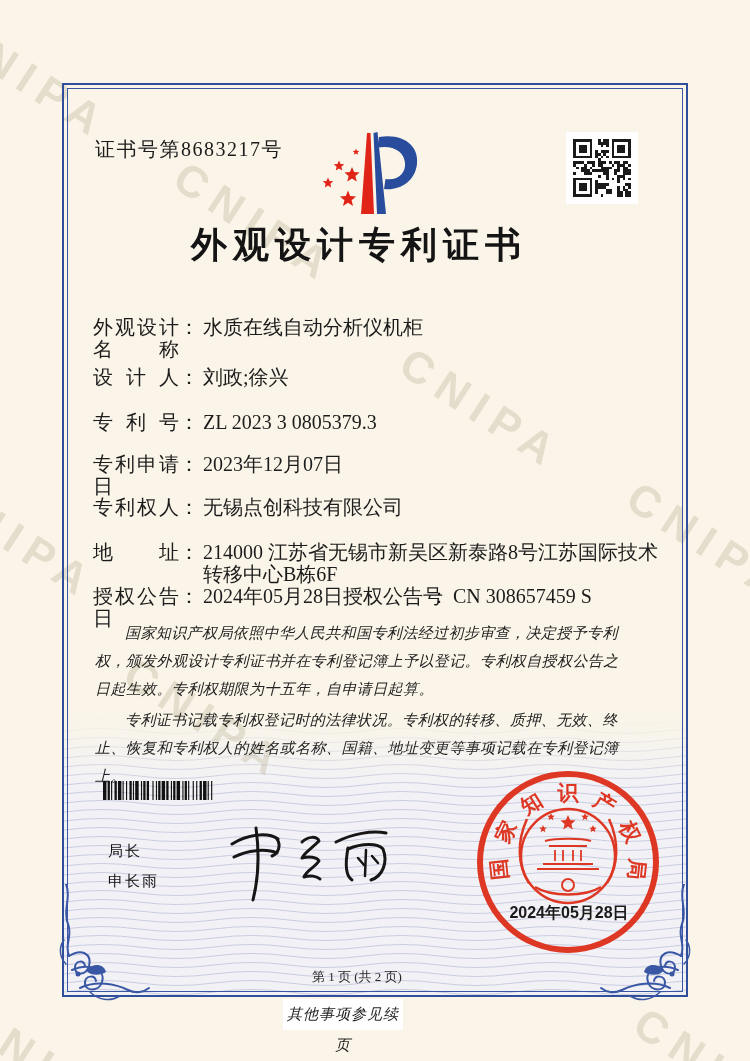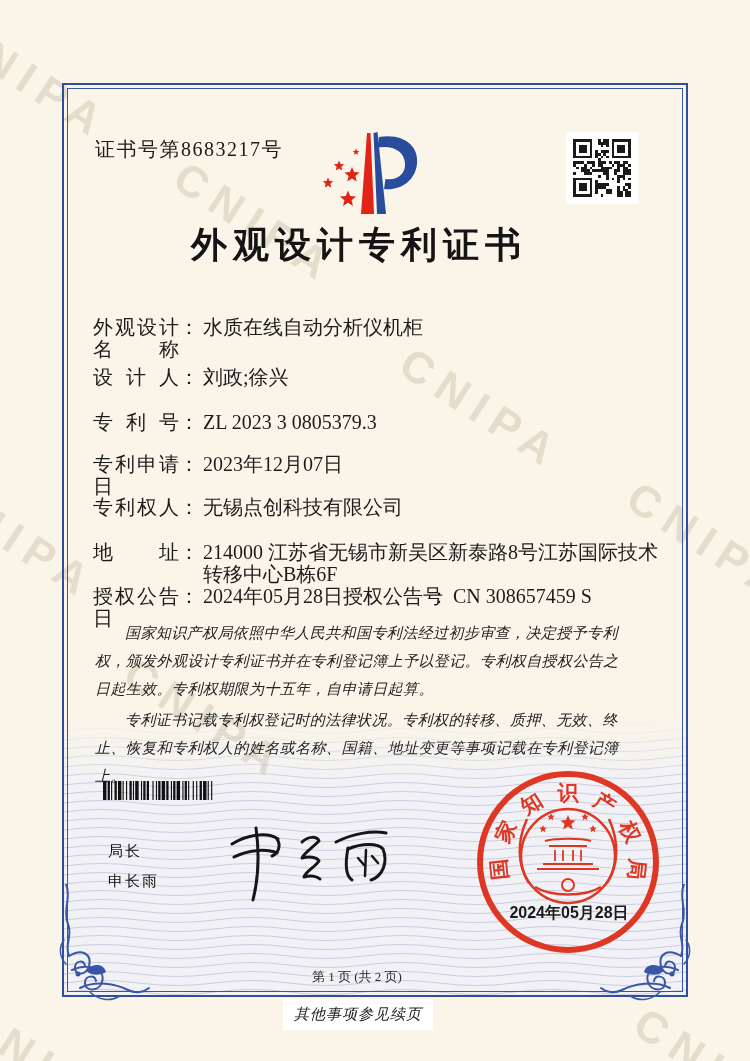--- a/index.html
+++ b/index.html
@@ -40,21 +40,21 @@
   .paras p{margin:0 0 3px 0;text-indent:2em;font-style:italic;}
   
   .wavefade{position:absolute;left:64px;top:716px;width:622px;height:70px;
     background:linear-gradient(#faf5e8,rgba(250,245,232,0));}
   .barcode{position:absolute;left:103px;top:781px;}
   .sig-role{position:absolute;left:108px;top:842px;font-family:"Liberation Sans","DejaVu Sans",sans-serif;font-size:15px;letter-spacing:2px;color:#111;}
   .sig-name{position:absolute;left:108px;top:872px;font-family:Liberation Sans, sans-serif;font-size:15px;letter-spacing:2px;color:#111;}
   .seal-date{position:absolute;left:505px;top:903px;width:128px;text-align:center;
     font-family:"Liberation Sans","DejaVu Sans",sans-serif;font-size:16px;font-weight:600;color:#1a1a1a;}
   .page-num{position:absolute;left:62px;top:968px;width:590px;text-align:center;font-size:13px;color:#2a2a2a;}
-  .note-box{position:absolute;left:283px;top:999px;width:150px;height:31px;line-height:31px;
+  .note-box{position:absolute;left:283px;top:999px;width:120px;height:31px;line-height:31px;
     background:#ffffff;text-align:center;font-size:15px;font-style:italic;letter-spacing:1px;color:#1e1e1e;}
 </style>
 </head>
 <body>
 
 <div class="page">
 
   <svg class="abs" style="left:64px;top:716px;" width="622" height="281">
     <defs>
       <pattern id="wv" width="150" height="9" patternUnits="userSpaceOnUse">

